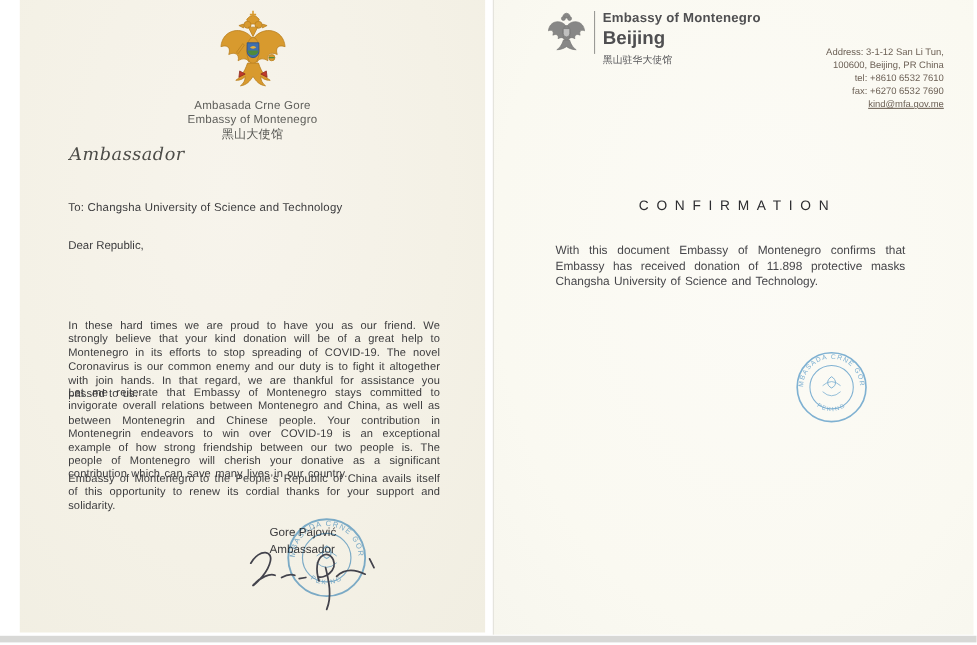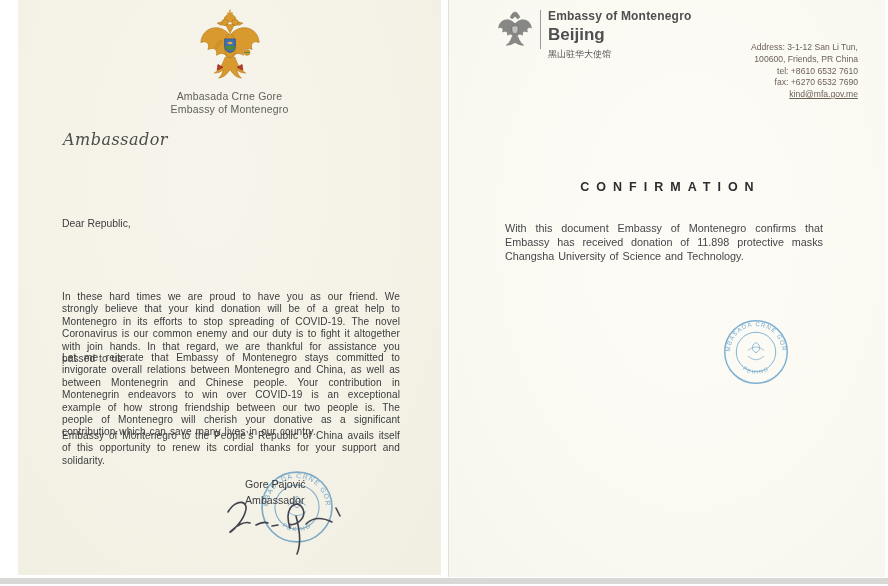--- a/index.html
+++ b/index.html
@@ -34,21 +34,21 @@
   .rp-logo{position:absolute;left:48px;top:9px;width:36px;height:42px;filter:grayscale(1) brightness(.8) contrast(.95);opacity:.85;}
   .rp-divider{position:absolute;left:91px;top:10px;width:1px;height:39px;background:#9a9a96;}
   .rp-head-text{position:absolute;left:99px;top:9px;color:#4f4f51;}
   .rp-org{font-size:12px;font-weight:600;letter-spacing:.2px;}
   .rp-city{font-size:17px;font-weight:600;margin-top:2px;}
   .rp-cjk{font-size:9px;margin-top:3px;color:#57575a;}
   .rp-contact{position:absolute;right:27px;top:6px;text-align:right;font-size:8.6px;line-height:11.8px;
               color:#6d6156;margin-top:36px;}
   .rp-contact .email{text-decoration:underline;color:#6d6156;}
   .conf-title{position:absolute;left:0;top:180px;width:100%;text-align:center;font-size:12.5px;
-              font-weight:bold;letter-spacing:7px;color:#2d2d30;text-indent:7px;}
+              font-weight:normal;letter-spacing:7px;color:#2d2d30;text-indent:7px;}
   .conf-body{position:absolute;left:56px;top:221px;width:318px;margin:0;font-size:10.8px;
              line-height:14.2px;text-align:justify;color:#46464a;word-spacing:1px;}
   .rp-footer{position:absolute;left:92px;top:338px;font-size:11.4px;color:#3e3e42;letter-spacing:.2px;}
 </style>
 </head>
 <body>
 
 <div class="canvas">
 
   <div class="page page-left">
@@ -75,24 +75,26 @@
         <path d="M38,52 h14 a7,6 0 0 1 -14,0 z" fill="#4e8a3c" stroke="none"></path>
         <path d="M41,48 q4,-4 8,0 q-3,3 -8,0 z" fill="#e2b13c"></path>
         <circle cx="69" cy="61" r="4" fill="#d89a2e" stroke="#b97f1f"></circle>
         <path d="M65.5,61 h7" stroke="#4e8a3c" stroke-width="1.5"></path>
       </svg>
     </div>
 
     <div class="lp-header">
       <div>Ambasada Crne Gore</div>
       <div>Embassy of Montenegro</div>
+      <div class="cjk">黑山大使馆</div>
     </div>
 
     <div class="script-title">Ambassador</div>
 
+    <div class="to-line">To: Changsha University of Science and Technology</div>
     <div class="salutation">Dear Republic,</div>
 
     <p class="para p2">In these hard times we are proud to have you as our friend. We strongly believe that your kind donation will be of a great help to Montenegro in its efforts to stop spreading of COVID-19. The novel Coronavirus is our common enemy and our duty is to fight it altogether with join hands. In that regard, we are thankful for assistance you passed to us.</p>
     <p class="para p3">Let me reiterate that Embassy of Montenegro stays committed to invigorate overall relations between Montenegro and China, as well as between Montenegrin and Chinese people. Your contribution in Montenegrin endeavors to win over COVID-19 is an exceptional example of how strong friendship between our two people is. The people of Montenegro will cherish your donative as a significant contribution which can save many lives in our country.</p>
     <p class="para p4">Embassy of Montenegro to the People’s Republic of China avails itself of this opportunity to renew its cordial thanks for your support and solidarity.</p>
 
     <div class="sig-block">
       <div>Gore Pajović</div>
       <div>Ambassador</div>
     </div>
@@ -154,21 +156,21 @@
     <div class="rp-divider"></div>
 
     <div class="rp-head-text">
       <div class="rp-org">Embassy of Montenegro</div>
       <div class="rp-city">Beijing</div>
       <div class="rp-cjk">黑山驻华大使馆</div>
     </div>
 
     <div class="rp-contact">
       <div>Address: 3-1-12 San Li Tun,</div>
-      <div>100600, Friends, PR China</div>
+      <div>100600, Beijing, PR China</div>
       <div>tel: +8610 6532 7610</div>
       <div>fax: +6270 6532 7690</div>
       <div class="email">kind@mfa.gov.me</div>
     </div>
 
     <div class="conf-title">CONFIRMATION</div>
 
     <p class="conf-body">With this document Embassy of Montenegro confirms that Embassy has received donation of 11.898 protective masks Changsha University of Science and Technology.</p>
 
 

